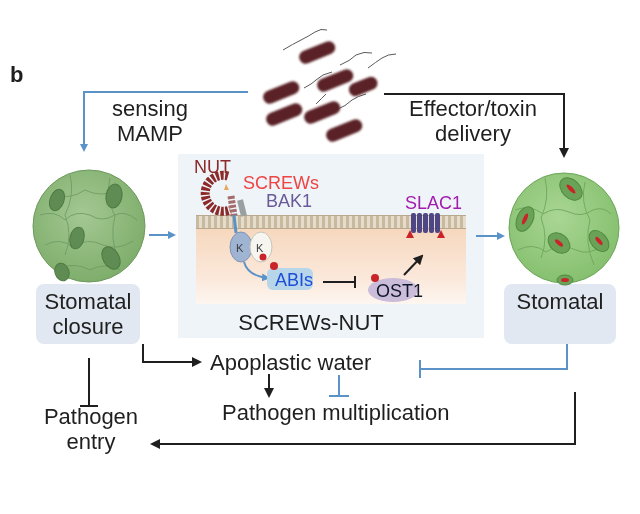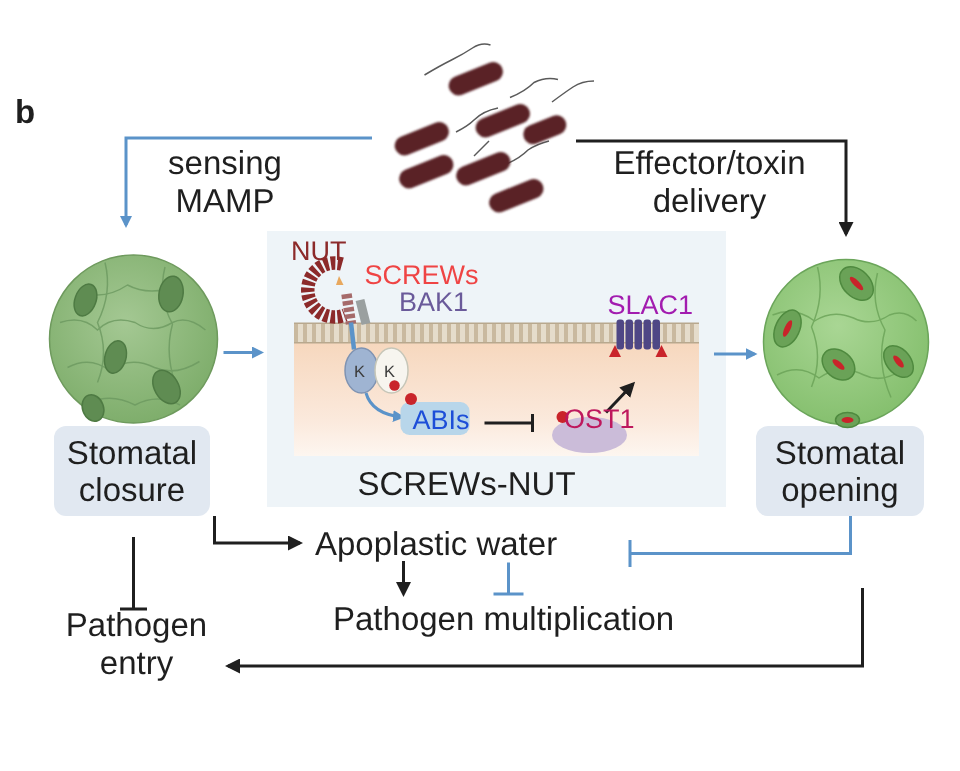--- a/index.html
+++ b/index.html
@@ -165,30 +165,29 @@
   <div>Effector/toxin</div>
   <div>delivery</div>
 </div>
 
 <div class="lbl" style="left:36px; top:289px; width:104px;">
   <div>Stomatal</div>
   <div>closure</div>
 </div>
 <div class="lbl" style="left:504px; top:289px; width:112px;">
   <div>Stomatal</div>
-  <div>opening</div>
 </div>
 
 <div class="small" style="left:194px; top:159px; color:#8c2a2a;">NUT</div>
 <div class="small" style="left:243px; top:175px; color:#ef4444;">SCREWs</div>
 <div class="small" style="left:266px; top:193px; color:#6a5a9a;">BAK1</div>
 <div class="small" style="left:236px; top:240px; font-size:11px; color:#3c3c3c;">K</div>
 <div class="small" style="left:256px; top:240px; font-size:11px; color:#3c3c3c;">K</div>
 <div class="small" style="left:275px; top:272px; color:#1d4ed8;">ABIs</div>
-<div class="small" style="left:376px; top:271px; color:#be185d;">OST1</div>
+<div class="small" style="left:376px; top:283px; color:#0f172a;">OST1</div>
 <div class="small" style="left:405px; top:195px; color:#a21caf;">SLAC1</div>
 <div class="lbl" style="left:178px; top:310px; width:266px;">SCREWs-NUT</div>
 
 <div class="lbl" style="left:210px; top:350px;">Apoplastic water</div>
 <div class="lbl" style="left:182px; top:400px;margin-left:40px;">Pathogen multiplication</div>
 <div class="lbl" style="left:36px; top:404px; width:110px;text-align:center;">
   <div>Pathogen</div>
   <div>entry</div>
 </div>
 

